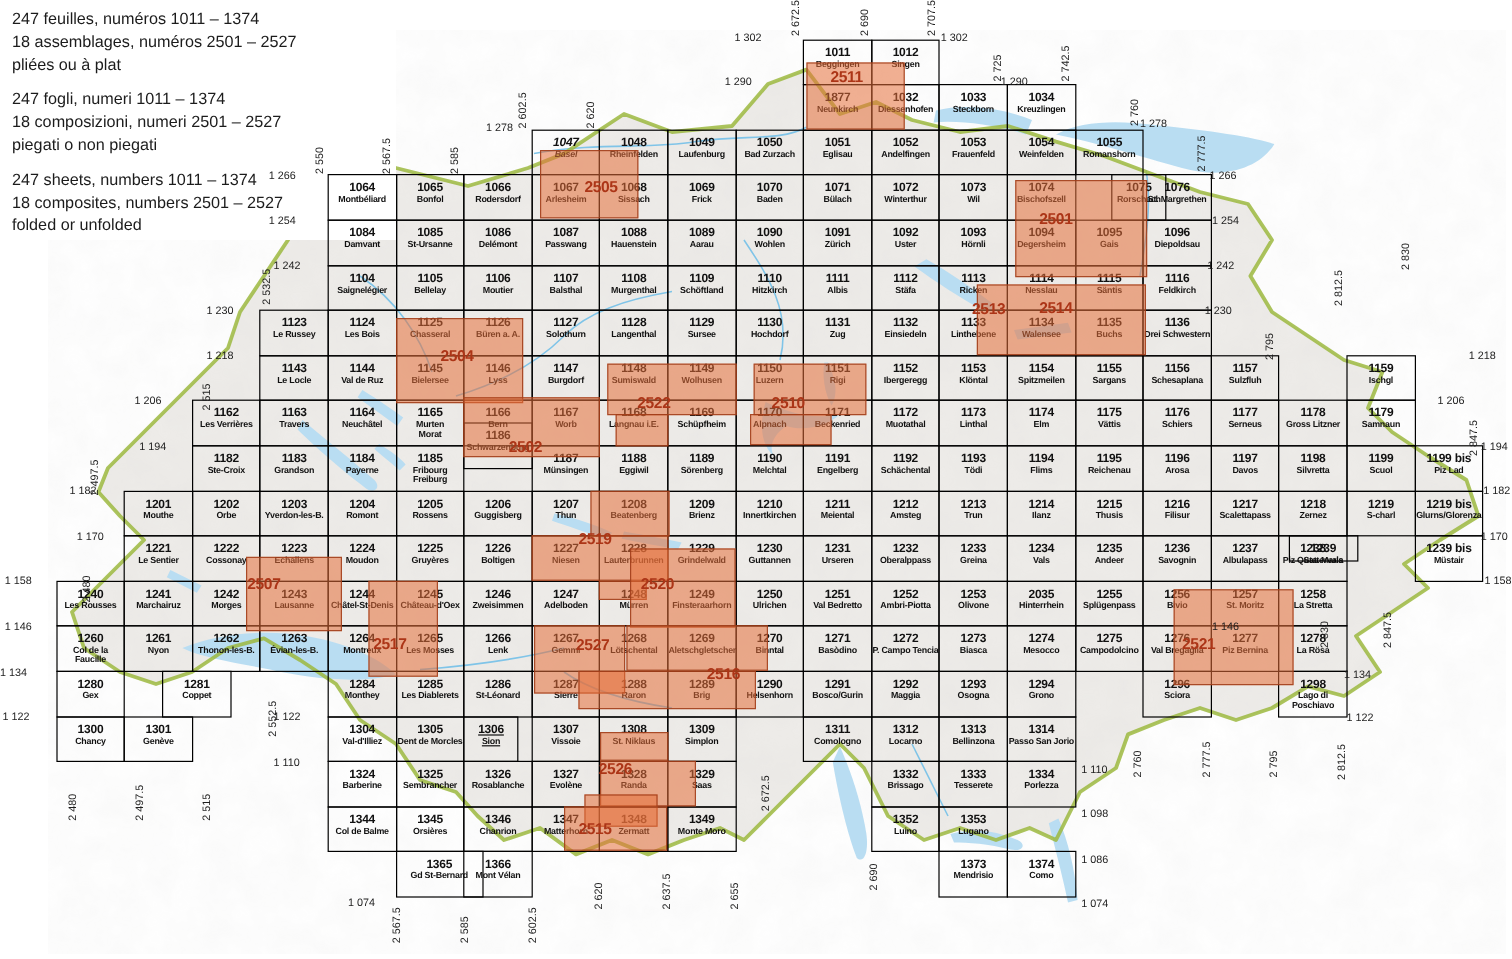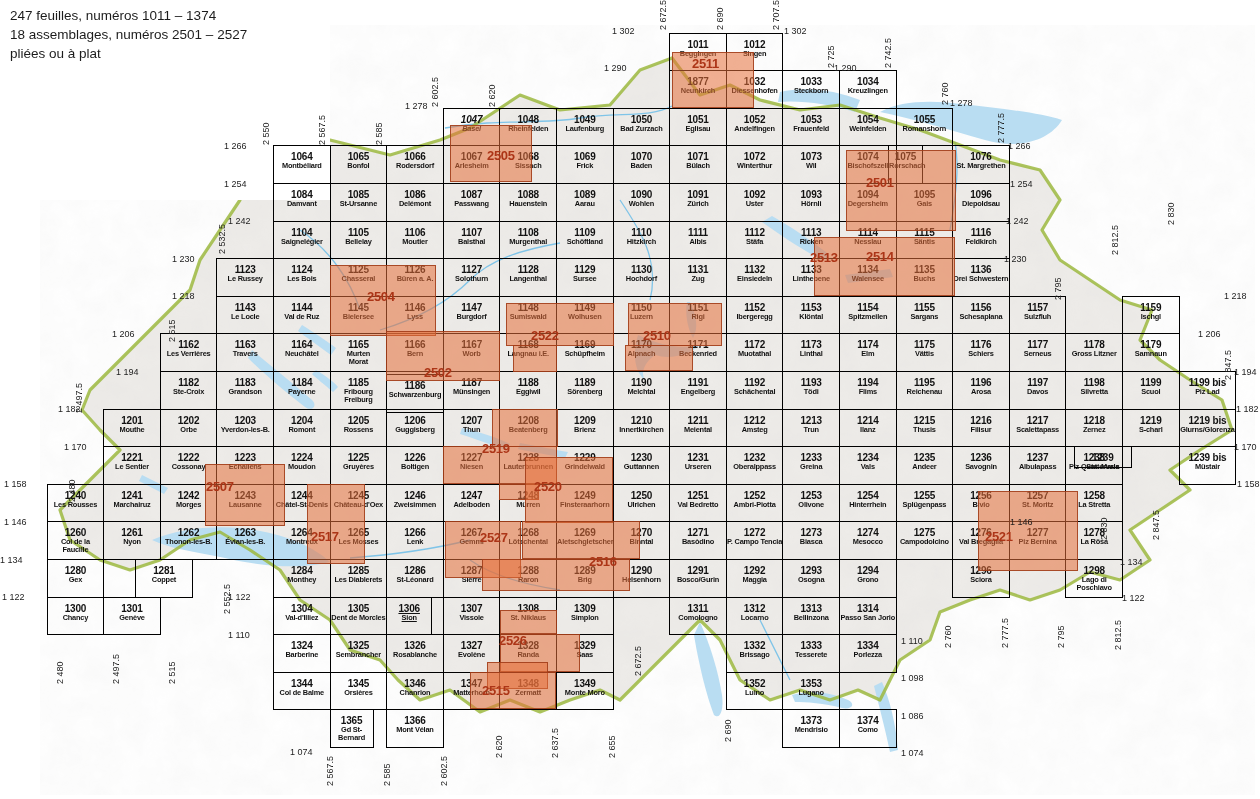--- a/index.html
+++ b/index.html
@@ -69,20 +69,30 @@
   </svg>
 
   <div style="position:absolute;left:0;top:0;width:330px;height:200px;background:#fff;"></div>
 
   <div class="legend">
     <p>
       <span>247 feuilles, numéros 1011 – 1374</span><br>
       <span>18 assemblages, numéros 2501 – 2527</span><br>
       <span>pliées ou à plat</span>
     </p>
+    <p>
+      <span>247 fogli, numeri 1011 – 1374</span><br>
+      <span>18 composizioni, numeri 2501 – 2527</span><br>
+      <span>piegati o non piegati</span>
+    </p>
+    <p>
+      <span>247 sheets, numbers 1011 – 1374</span><br>
+      <span>18 composites, numbers 2501 – 2527</span><br>
+      <span>folded or unfolded</span>
+    </p>
   </div>
 
   <div id="cells">
       <div class="cell" style="left: 669.2px; top: 32.6px; width: 57.6px; height: 38.6px;">
         <div class="num">1011</div>
         <div class="nm">Beggingen</div>
       </div>
       <div class="cell" style="left: 725.8px; top: 32.6px; width: 57.6px; height: 38.6px;">
         <div class="num">1012</div>
         <div class="nm">Singen</div>
@@ -176,21 +186,21 @@
         <div class="nm">Winterthur</div>
       </div>
       <div class="cell" style="left: 782.4px; top: 145.4px; width: 57.6px; height: 38.6px;">
         <div class="num">1073</div>
         <div class="nm">Wil</div>
       </div>
       <div class="cell" style="left: 839px; top: 145.4px; width: 57.6px; height: 38.6px;">
         <div class="num">1074</div>
         <div class="nm">Bischofszell</div>
       </div>
-      <div class="cell" style="left: 888px; top: 145.4px; width: 35px; height: 38.6px;">
+      <div class="cell" style="left: 926px; top: 145.4px; width: 46px; height: 38.6px;">
         <div class="num">1075</div>
         <div class="nm">Rorschach</div>
       </div>
       <div class="cell" style="left: 952.2px; top: 145.4px; width: 57.6px; height: 38.6px;">
         <div class="num">1076</div>
         <div class="nm">St. Margrethen</div>
       </div>
       <div class="cell" style="left: 273px; top: 183px; width: 57.6px; height: 38.6px;">
         <div class="num">1084</div>
         <div class="nm">Damvant</div>
@@ -498,21 +508,21 @@
       </div>
       <div class="cell" style="left: 273px; top: 371px; width: 57.6px; height: 38.6px;">
         <div class="num">1184</div>
         <div class="nm">Payerne</div>
       </div>
       <div class="cell" style="left: 329.6px; top: 371px; width: 57.6px; height: 38.6px;">
         <div class="num">1185</div>
         <div class="nm">Fribourg
 Freiburg</div>
       </div>
-      <div class="cell" style="left: 386.2px; top: 374px; width: 57.6px; height: 38.6px;">
+      <div class="cell" style="left: 386.2px; top: 352px; width: 57.6px; height: 38.6px;">
         <div class="num">1186</div>
         <div class="nm">Schwarzenburg</div>
       </div>
       <div class="cell" style="left: 442.8px; top: 371px; width: 57.6px; height: 38.6px;">
         <div class="num">1187</div>
         <div class="nm">Münsingen</div>
       </div>
       <div class="cell" style="left: 499.4px; top: 371px; width: 57.6px; height: 38.6px;">
         <div class="num">1188</div>
         <div class="nm">Eggiwil</div>
@@ -775,21 +785,21 @@
       </div>
       <div class="cell" style="left: 725.8px; top: 483.8px; width: 57.6px; height: 38.6px;">
         <div class="num">1252</div>
         <div class="nm">Ambri-Piotta</div>
       </div>
       <div class="cell" style="left: 782.4px; top: 483.8px; width: 57.6px; height: 38.6px;">
         <div class="num">1253</div>
         <div class="nm">Olivone</div>
       </div>
       <div class="cell" style="left: 839px; top: 483.8px; width: 57.6px; height: 38.6px;">
-        <div class="num">1254</div>
+        <div class="num">2035</div>
         <div class="nm">Hinterrhein</div>
       </div>
       <div class="cell" style="left: 895.6px; top: 483.8px; width: 57.6px; height: 38.6px;">
         <div class="num">1255</div>
         <div class="nm">Splügenpass</div>
       </div>
       <div class="cell" style="left: 952.2px; top: 483.8px; width: 57.6px; height: 38.6px;">
         <div class="num">1256</div>
         <div class="nm">Bivio</div>
       </div>
@@ -1046,21 +1056,21 @@
         <div class="nm">Monte Moro</div>
       </div>
       <div class="cell" style="left: 725.8px; top: 671.8px; width: 57.6px; height: 38.6px;">
         <div class="num">1352</div>
         <div class="nm">Luino</div>
       </div>
       <div class="cell" style="left: 782.4px; top: 671.8px; width: 57.6px; height: 38.6px;">
         <div class="num">1353</div>
         <div class="nm">Lugano</div>
       </div>
-      <div class="cell" style="left: 329.6px; top: 709.4px; width: 44px; height: 38.6px;">
+      <div class="cell" style="left: 329.6px; top: 709.4px; width: 73px; height: 38.6px;">
         <div class="num">1365</div>
         <div class="nm">Gd St-Bernard</div>
       </div>
       <div class="cell" style="left: 386.2px; top: 709.4px; width: 57.6px; height: 38.6px;">
         <div class="num">1366</div>
         <div class="nm">Mont Vélan</div>
       </div>
       <div class="cell" style="left: 782.4px; top: 709.4px; width: 57.6px; height: 38.6px;">
         <div class="num">1373</div>
         <div class="nm">Mendrisio</div>

